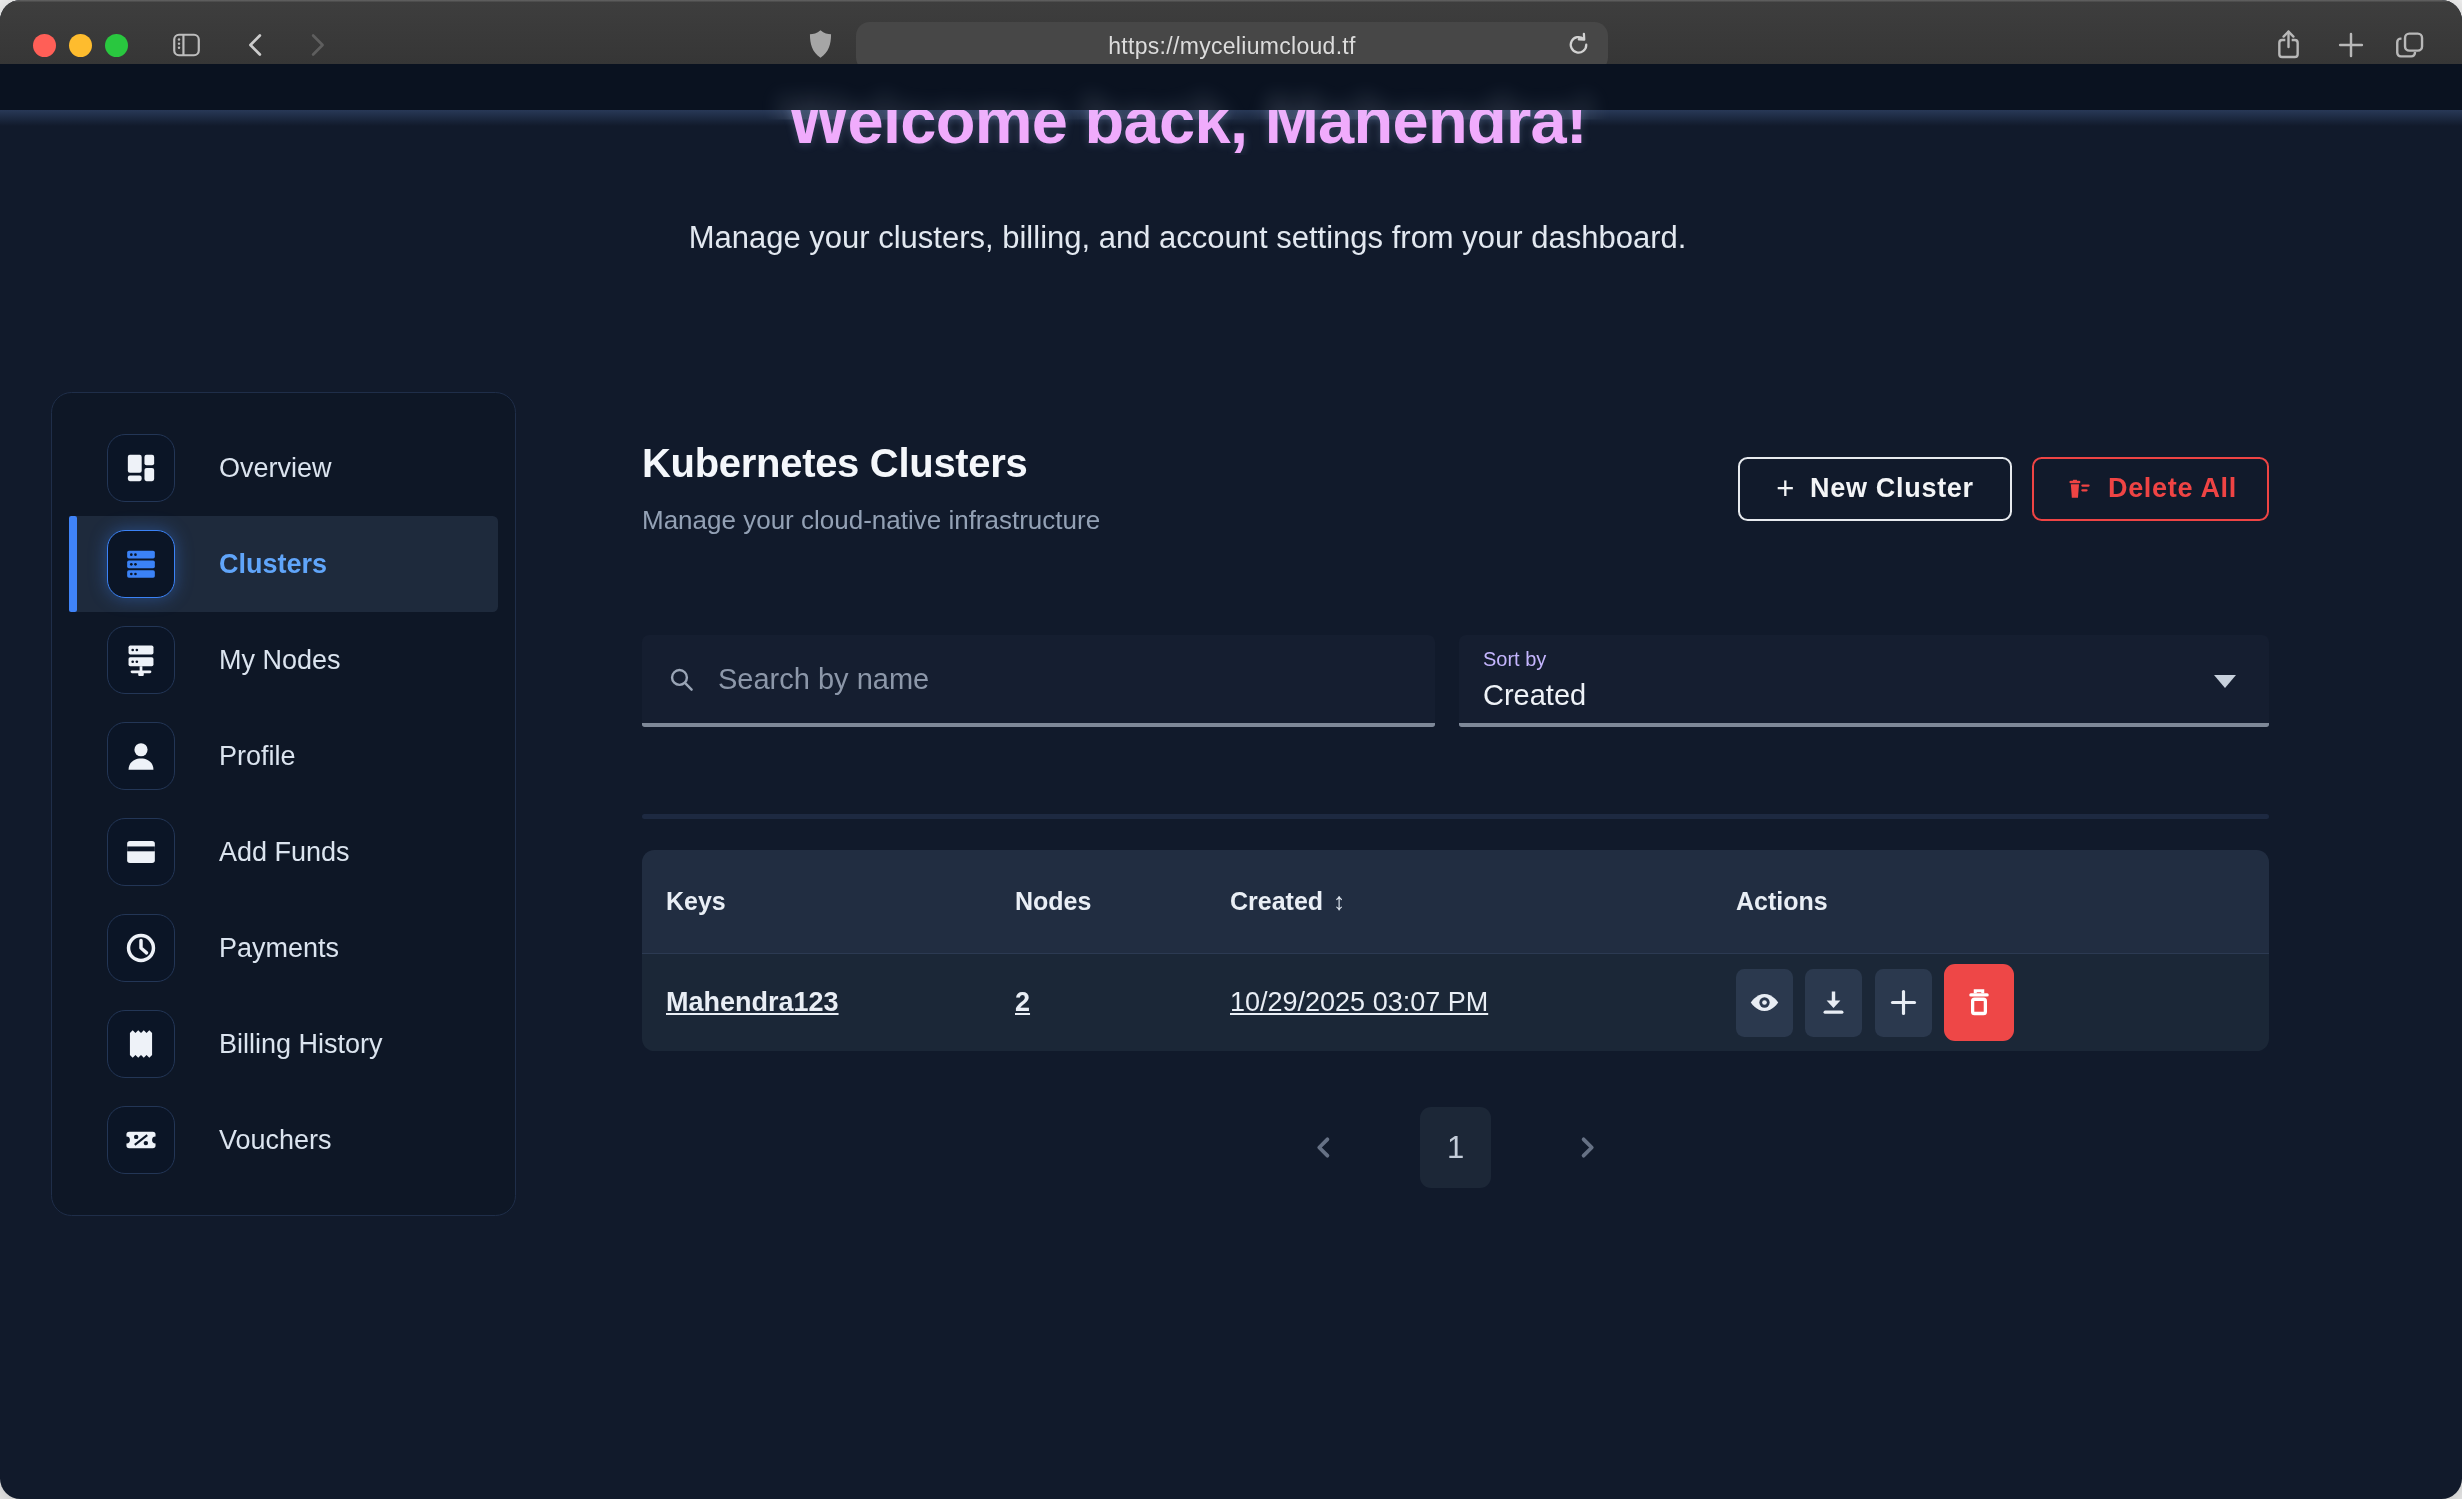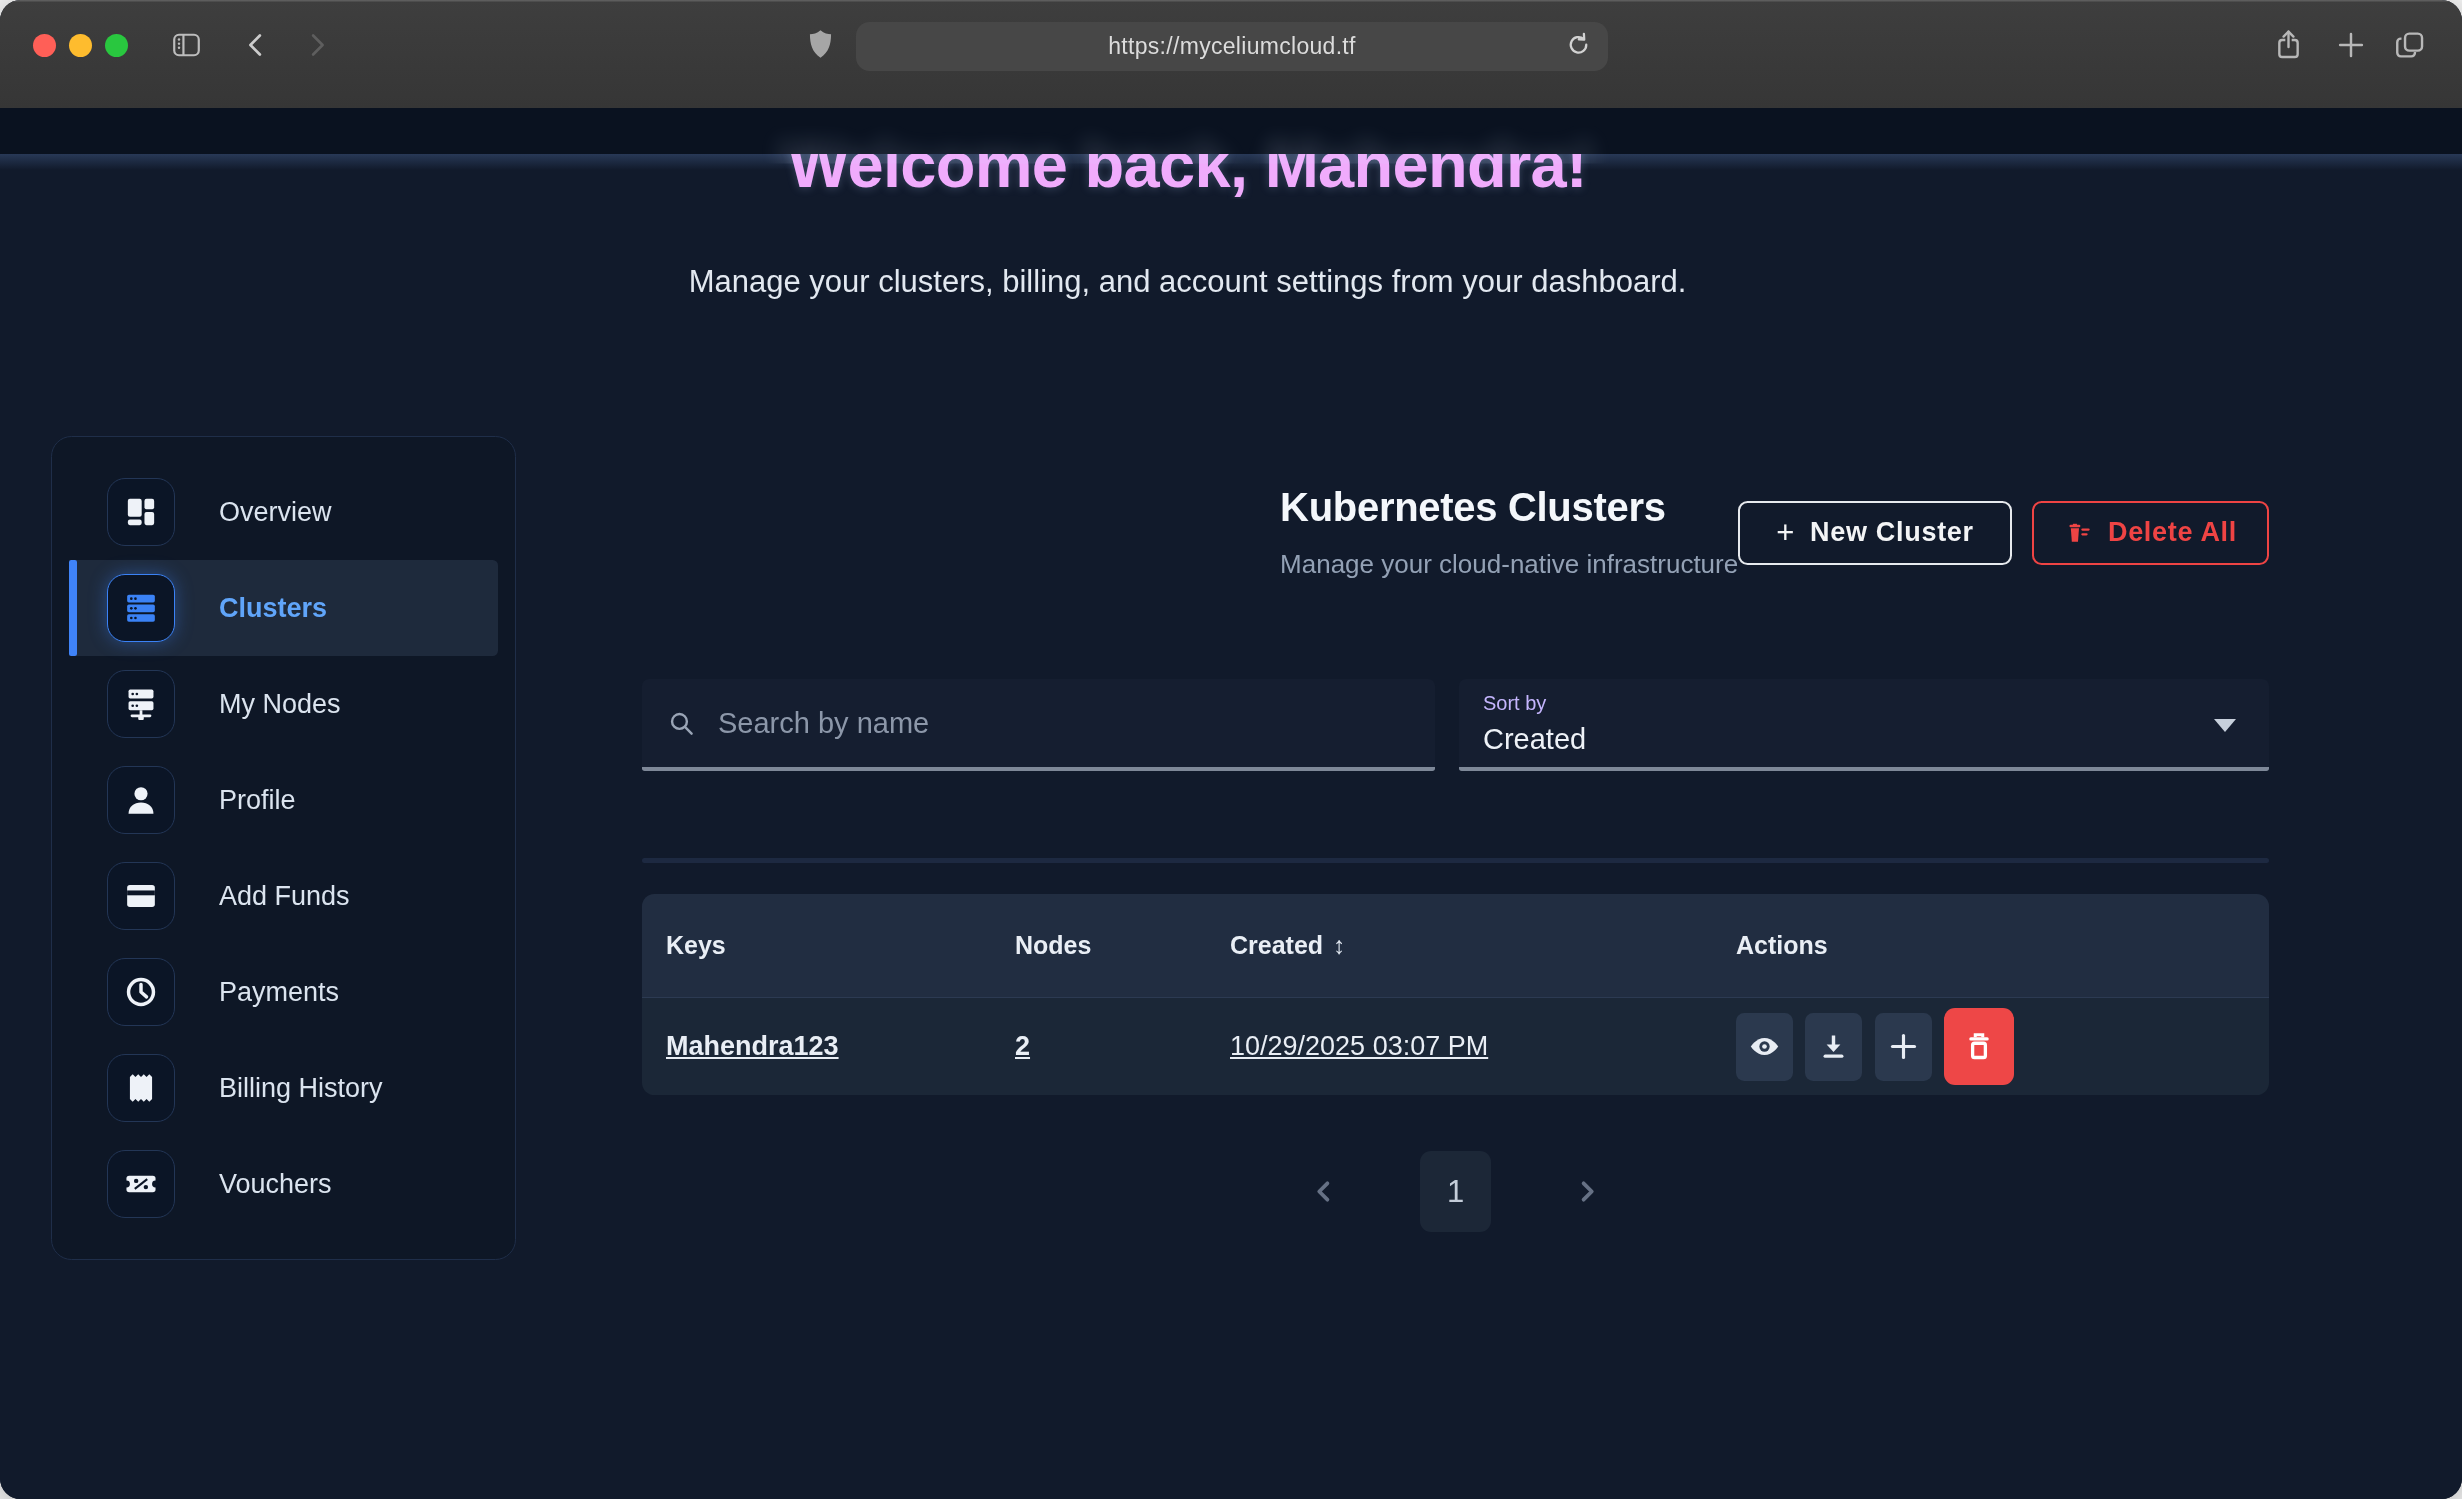--- a/index.html
+++ b/index.html
@@ -11,21 +11,21 @@
   }
   .window {
     position:relative; width:2462px; height:1499px;
     border-radius:20.5px; overflow:hidden;
     background:#111a2b;
     box-shadow:0 6.8px 55px rgba(0,0,0,.45);
   }
 
   
   .chrome {
-    position:relative; height:108px;
+    position:relative; height:64px;
     background:linear-gradient(180deg,#3e3e3e 0%,#363636 100%);
     box-shadow:inset 0 1.4px 0 rgba(255,255,255,.16);
     padding-left:48px;
   }
   .traffic { position:absolute; top:34px; left:33px; display:flex; gap:13px; }
   .light { width:23px; height:23px; border-radius:50%; }
   .light.red    { background:#ff5f57; }
   .light.yellow { background:#febc2e; }
   .light.green  { background:#29c73f; }
   .chrome-ico { position:absolute; top:45px; transform:translateY(-50%); display:flex; align-items:center; justify-content:center; }
@@ -80,21 +80,21 @@
   .side-item.active { background:rgba(120,144,180,.16); }
   .side-item.active::before {
     content:""; position:absolute; left:0; top:0; bottom:0; width:8.2px;
     background:#3f83f8; border-radius:2.1px;
   }
   .side-item.active .ibox { border-color:#3b82f6; box-shadow:0 0 18px rgba(59,130,246,.4); }
   .side-item.active .lbl { color:#60a5fa; font-weight:700; }
 
   
   .main { width:1627px; margin-left:126px; padding-top:49px; }
-  .head-row { display:flex; align-items:center; justify-content:flex-end; }
+  .head-row { display:flex; align-items:center; justify-content:space-between; }
   .sec-title { margin:0; font-size:40px; font-weight:800; color:#f4f7fb; letter-spacing:-0.3px; }
   .sec-sub { margin:19px 0 0 0; font-size:26px; color:#93a1b5; }
   .btns { display:flex; gap:20.5px; }
   .btn {
     height:64px; box-sizing:border-box; display:flex; align-items:center; justify-content:center;
     border-radius:9.6px; font-size:27px; font-weight:600; letter-spacing:0.7px;
     background:transparent; cursor:pointer;
   }
   .btn-new { border:2.1px solid #e7eaee; color:#f3f4f6; padding:0 36px; gap:15px; }
   .btn-new .plus { font-size:31px; font-weight:500; }

